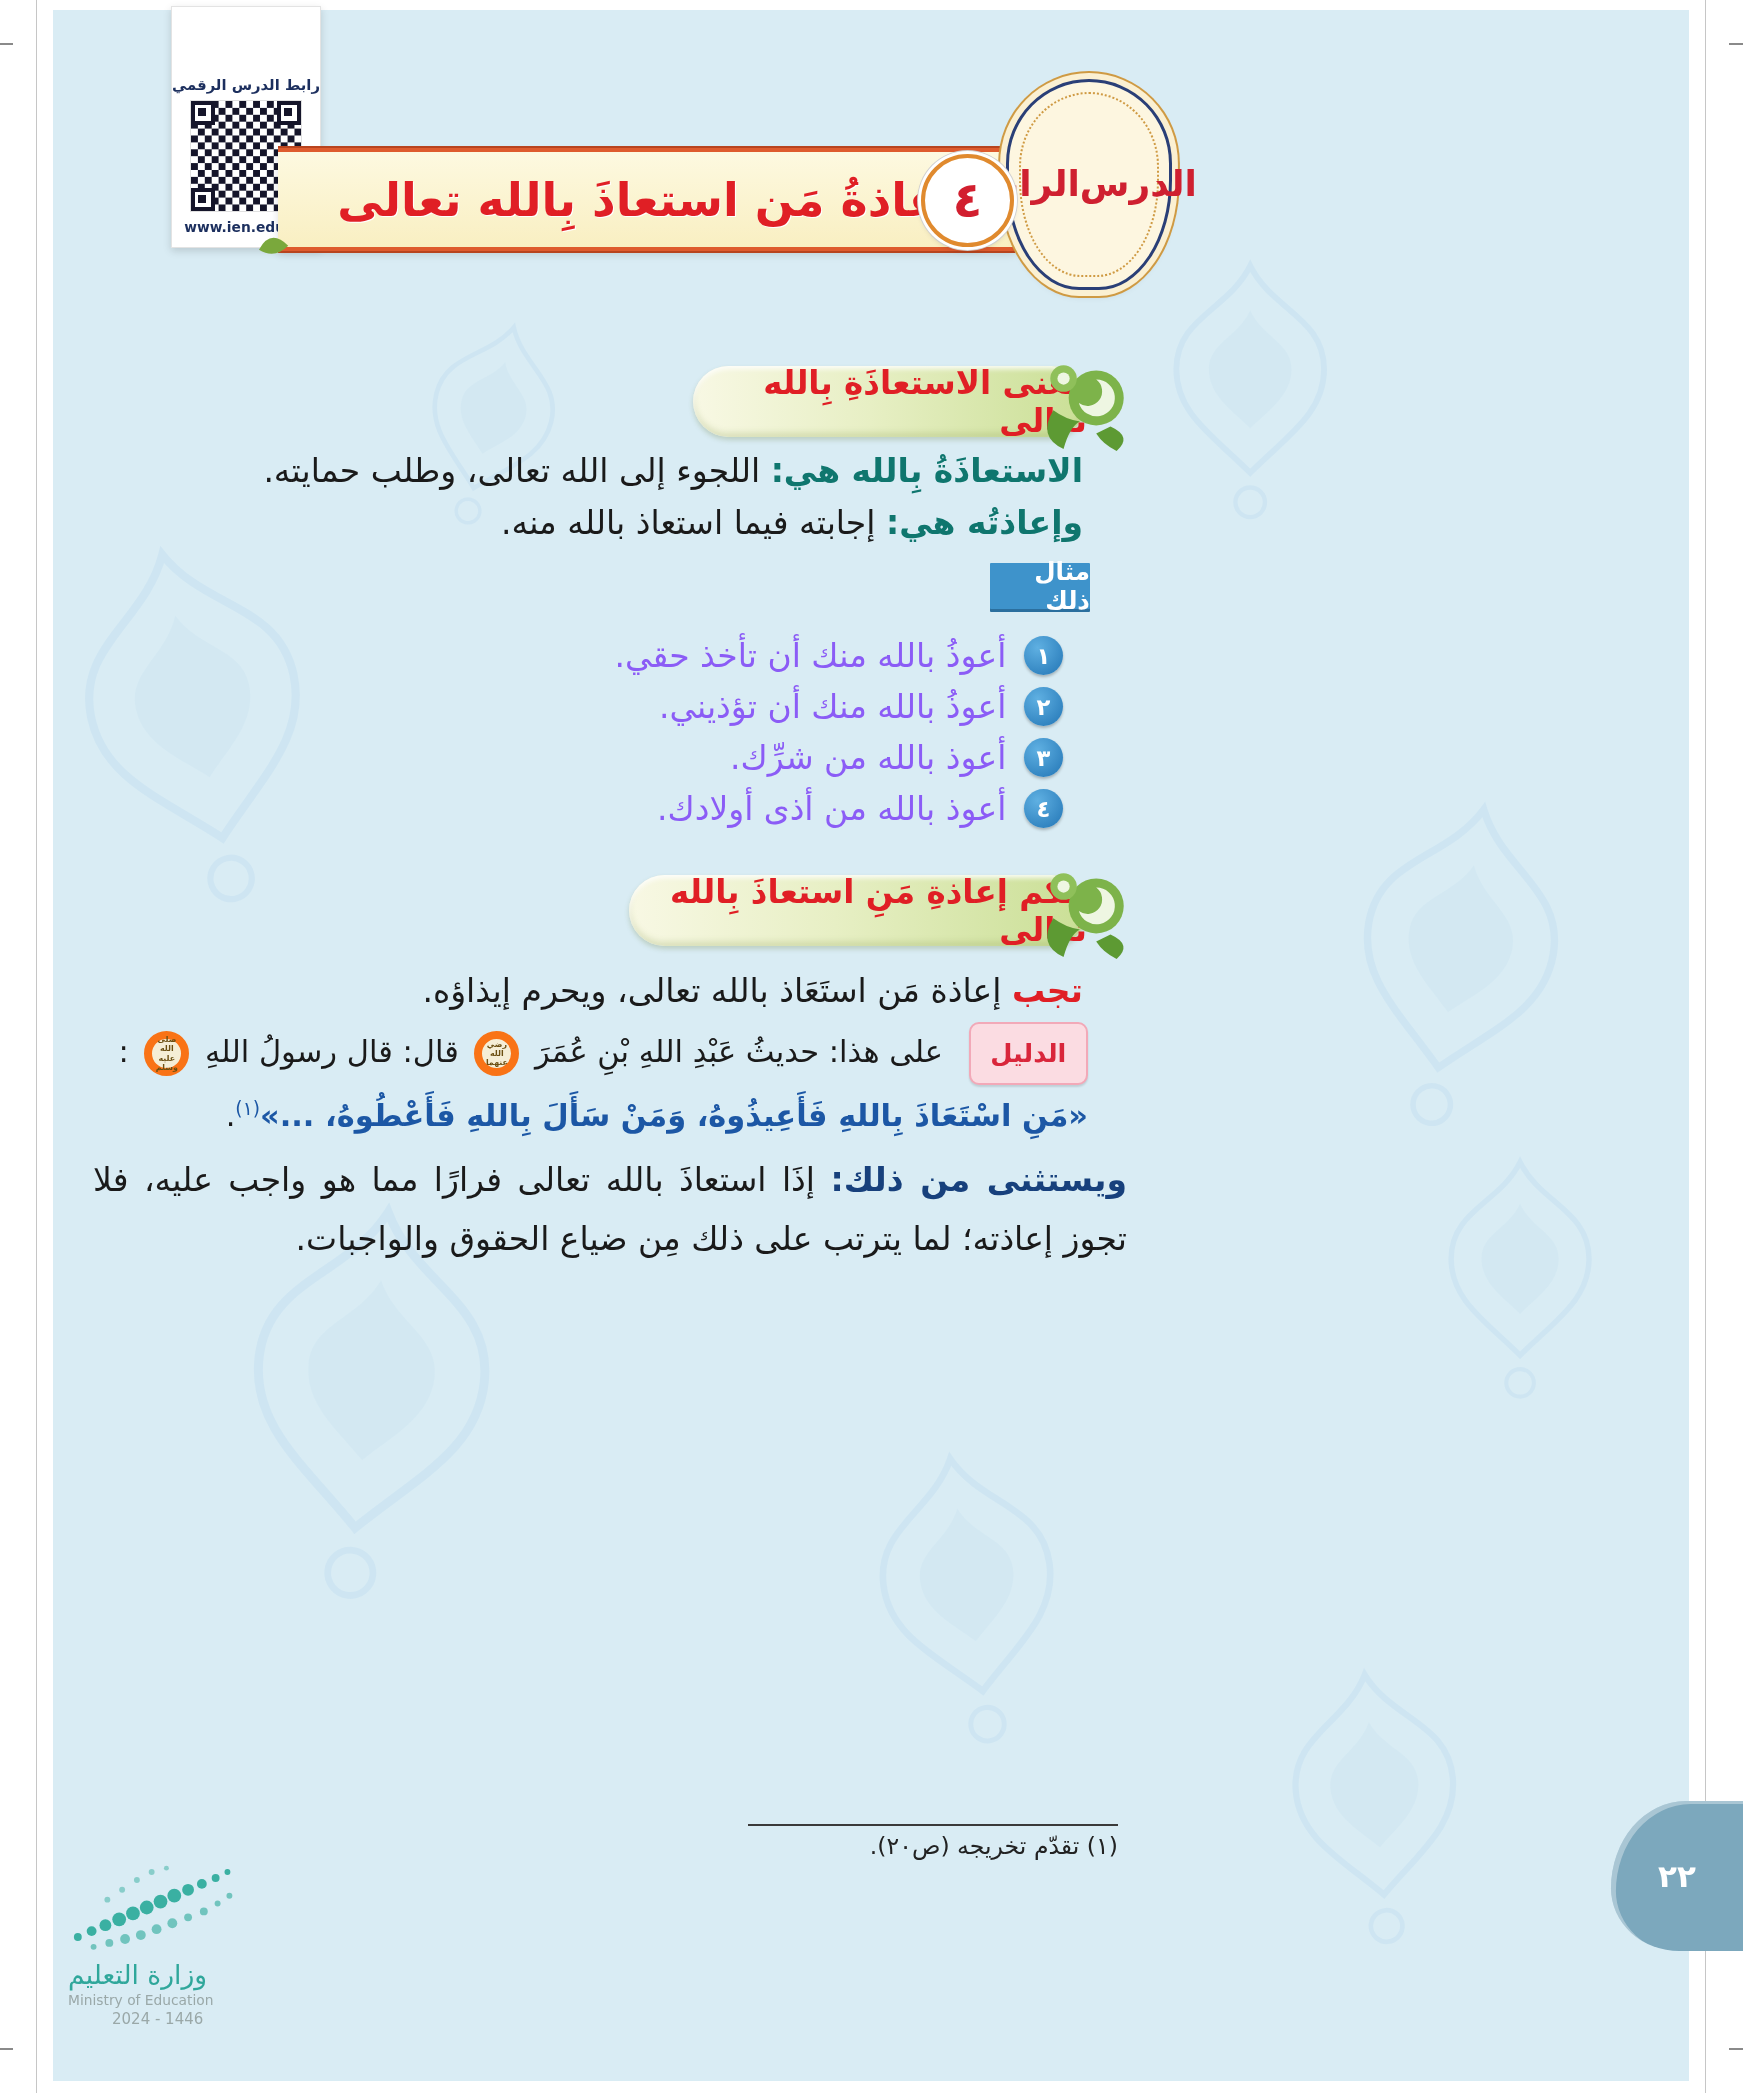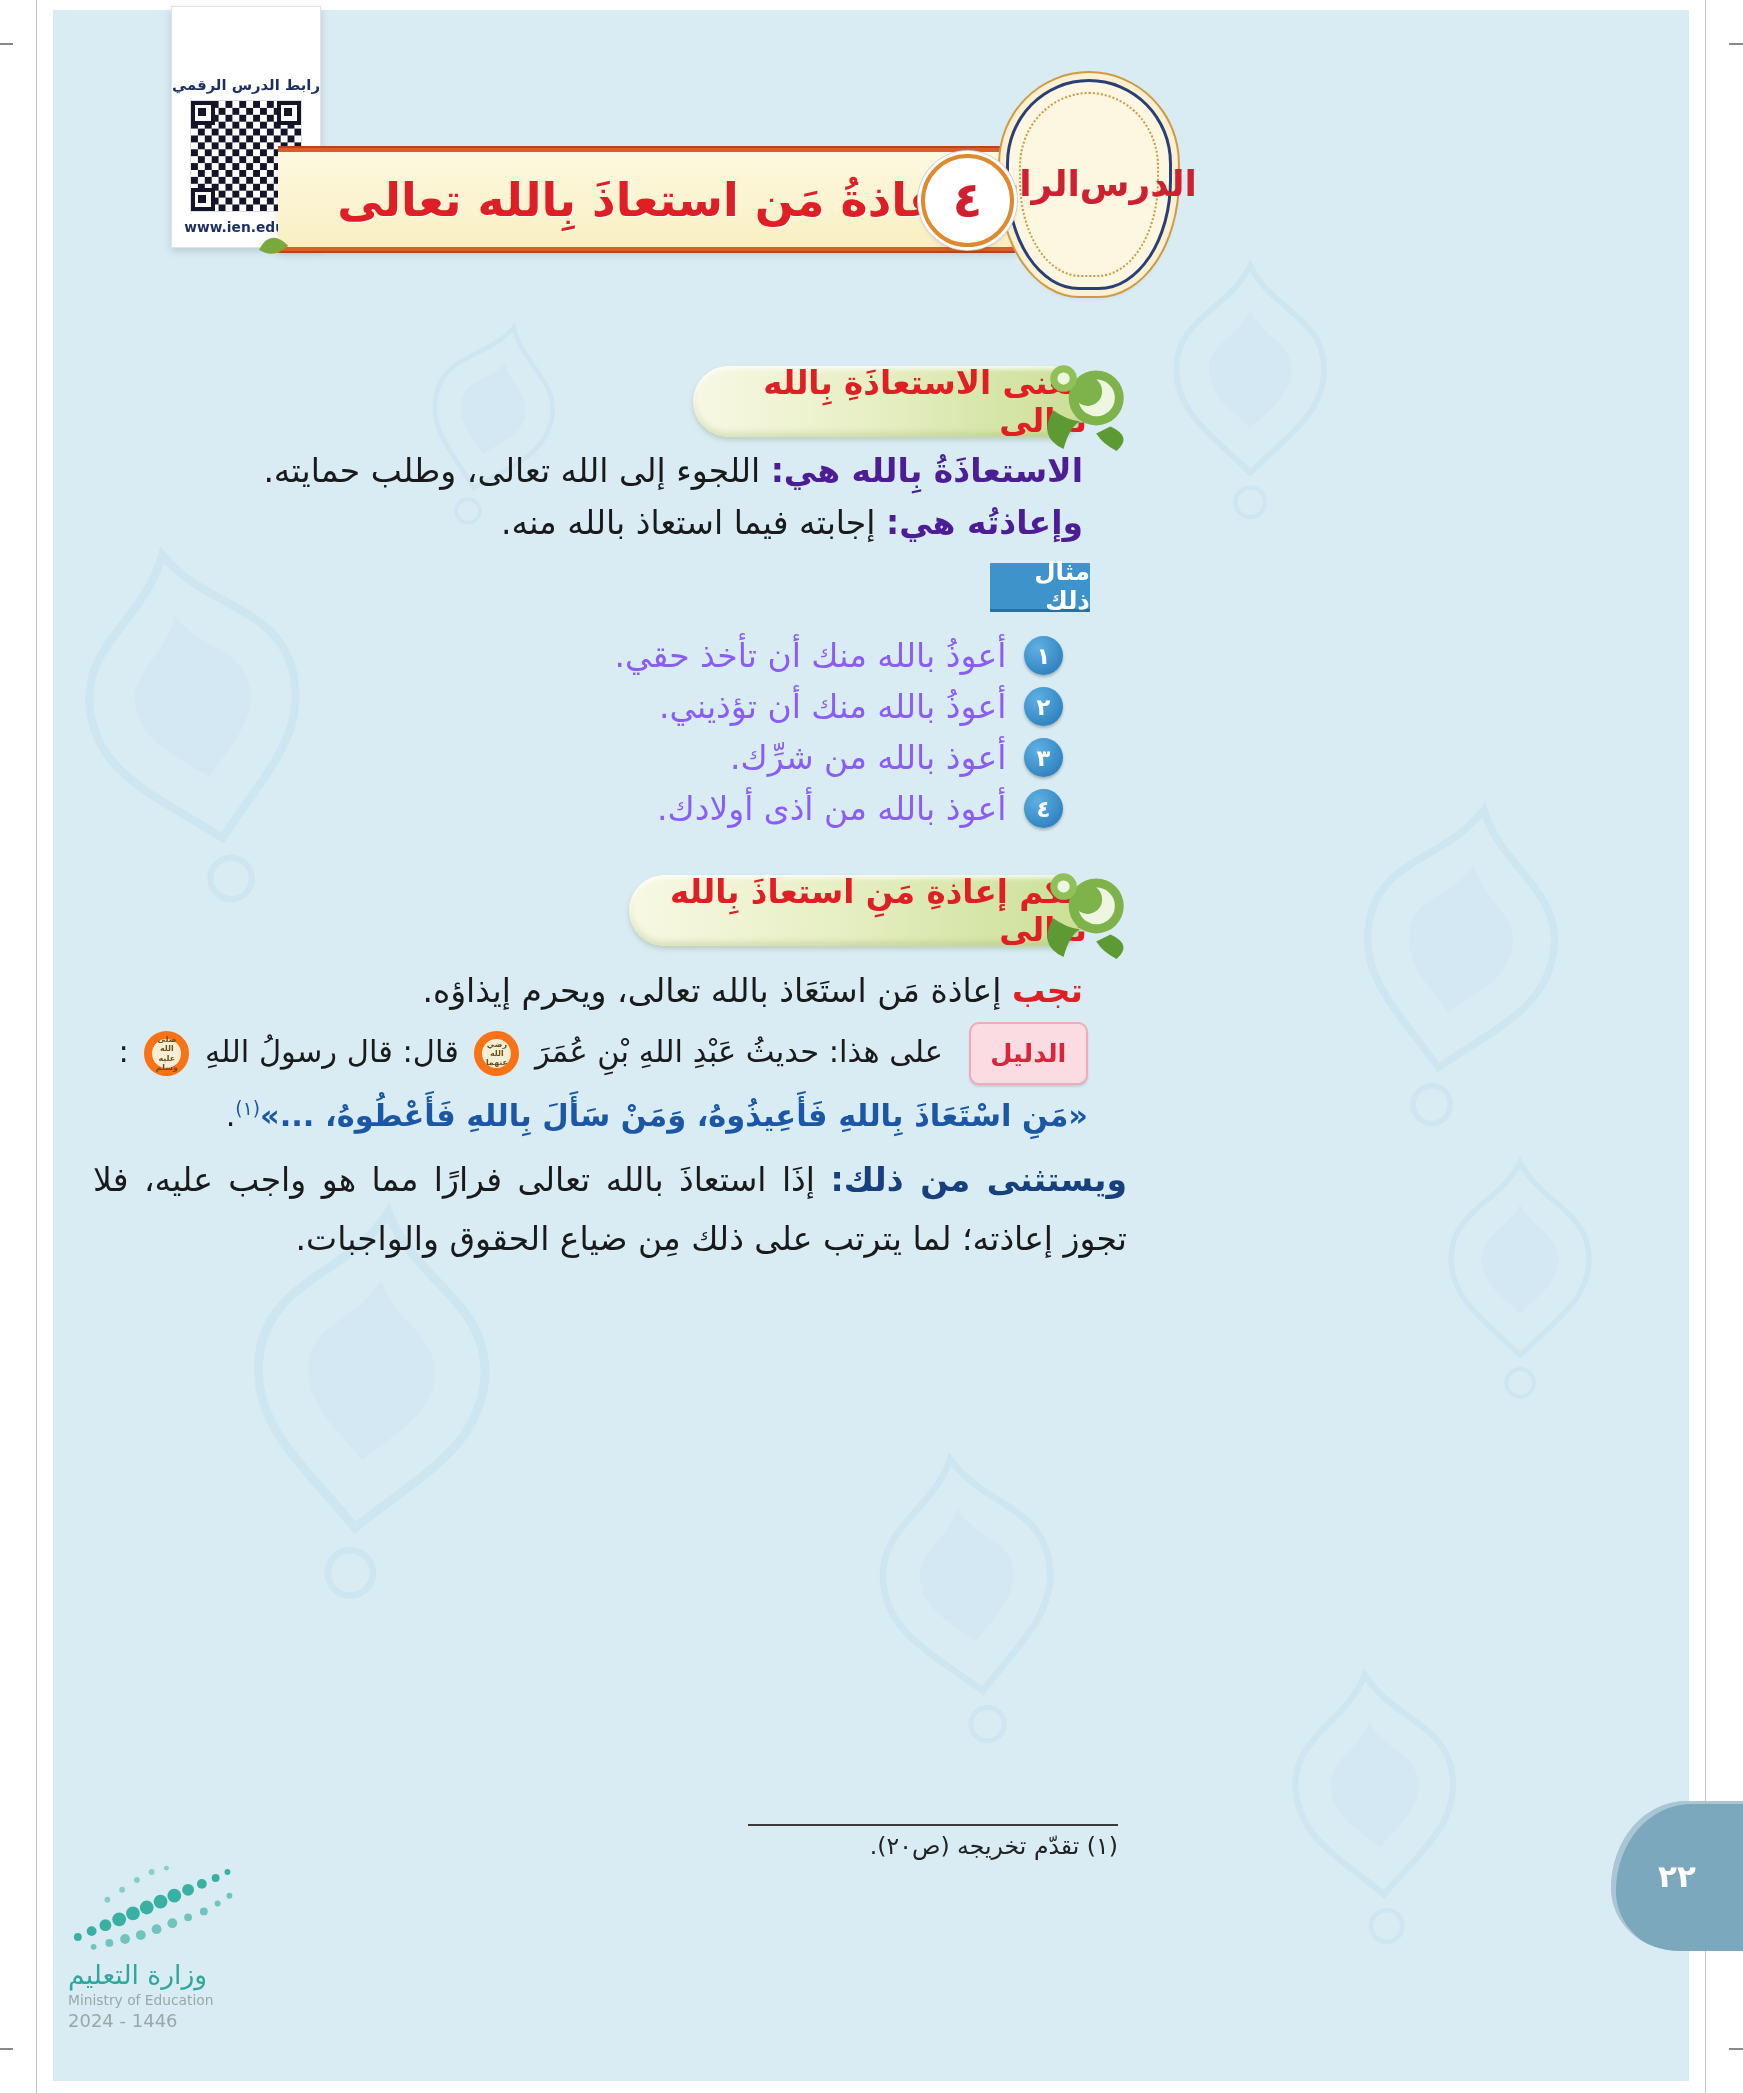--- a/index.html
+++ b/index.html
@@ -50,21 +50,21 @@
   
   .sec-banner{position:absolute;height:71px;border-radius:39px;
     background:linear-gradient(to left,#cadf96 0%,#e7efc4 55%,#f8f8e4 100%);
     box-shadow:inset 0 3px 4.9px rgba(255,255,255,.9), inset 0 -3.9px 5.9px rgba(130,150,70,.25), 0 3px 4.9px rgba(100,120,50,.25);
     display:flex;align-items:center;justify-content:center;z-index:2;}
   .sec-banner .sec-txt{font-size:32.5px;font-weight:bold;color:#e01f25;}
   .sec-ornament{position:absolute;width:102px;height:102px;z-index:3;}
 
   
   .defs{position:absolute;left:94px;top:445px;width:990px;text-align:right;font-size:33px;line-height:1.58;color:#1a1a1a;}
-  .lead-blue{color:#4c1d95;font-weight:bold;margin-top:48px;}
+  .lead-blue{color:#0f766e;font-weight:bold;margin-top:48px;}
   .lead-red{color:#e01f25;font-weight:bold;}
   .lead-navy{color:#17407c;font-weight:bold;}
 
   .example-badge{position:absolute;left:991px;top:563px;width:100px;height:46px;background:#3e93cb;
     border-radius:1px;box-shadow:0 3px 0 #2b6f9e;display:flex;align-items:center;justify-content:center;
     color:#fff;font-size:24.6px;font-weight:bold;z-index:2;}
 
   .examples{position:absolute;left:94px;top:630px;width:970px;}
   .ex-row{display:flex;align-items:center;justify-content:flex-start;gap:17.7px;height:51px;}
   .ex-num{flex:0 0 auto;width:39px;height:39px;border-radius:50%;
@@ -89,21 +89,21 @@
   .fn-text{position:absolute;left:749px;top:1832px;width:370px;text-align:right;font-size:23.6px;color:#222;}
 
   .page-num{position:absolute;left:1612px;top:1801px;width:132px;height:150px;background:#7ca8bd;
     border-radius:118px 0 0 108px / 138px 0 0 99px;
     box-shadow:inset 4.9px 3px 0 rgba(255,255,255,.35);
     display:flex;align-items:center;justify-content:center;color:#fff;font-size:31px;font-weight:bold;z-index:4;}
 
   .ministry{position:absolute;left:69px;top:1860px;width:227px;text-align:left;direction:ltr;}
   .m-ar{font-size:26.6px;color:#2fa79b;font-weight:normal;font-family:"DejaVu Sans",sans-serif;}
   .m-en{font-size:13.8px;color:#9aa8a8;margin-top:2px;}
-  .m-years{font-size:18px;color:#9aa8a8;margin-top:2px;}
+  .m-years{font-size:15px;color:#9aa8a8;margin-top:2px;margin-left:44px;}
 </style>
 </head>
 <body>
 
 <div class="page">
 
   <div class="content-bg"></div>
 
   <svg class="bg-decor" width="1744" height="2093" viewBox="0 0 1770 2125">
     <defs>

